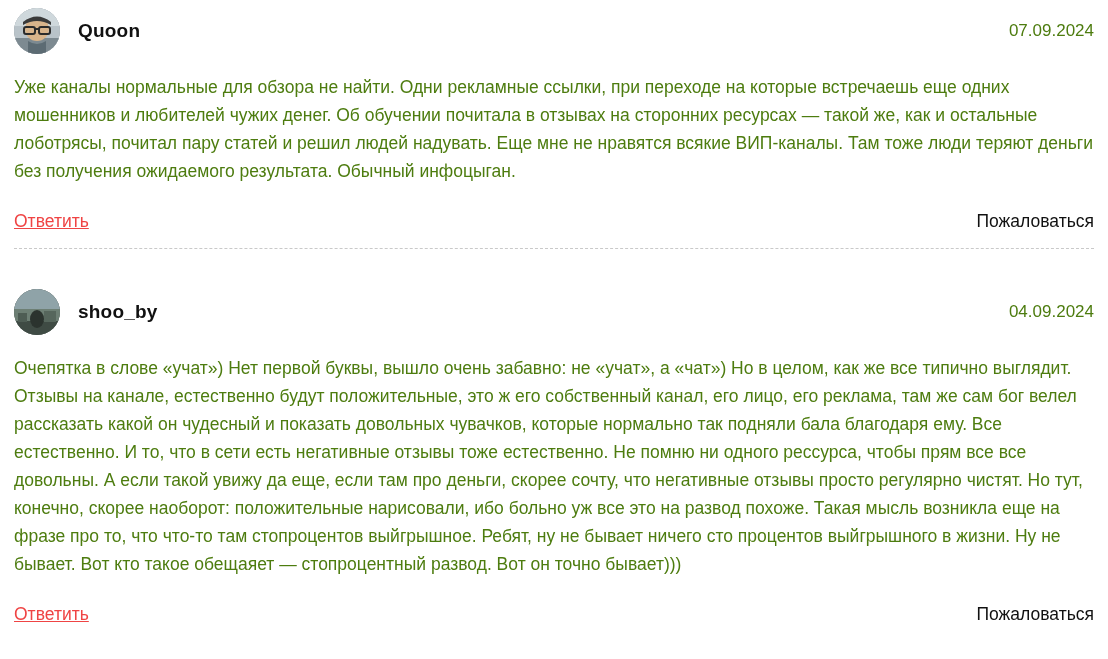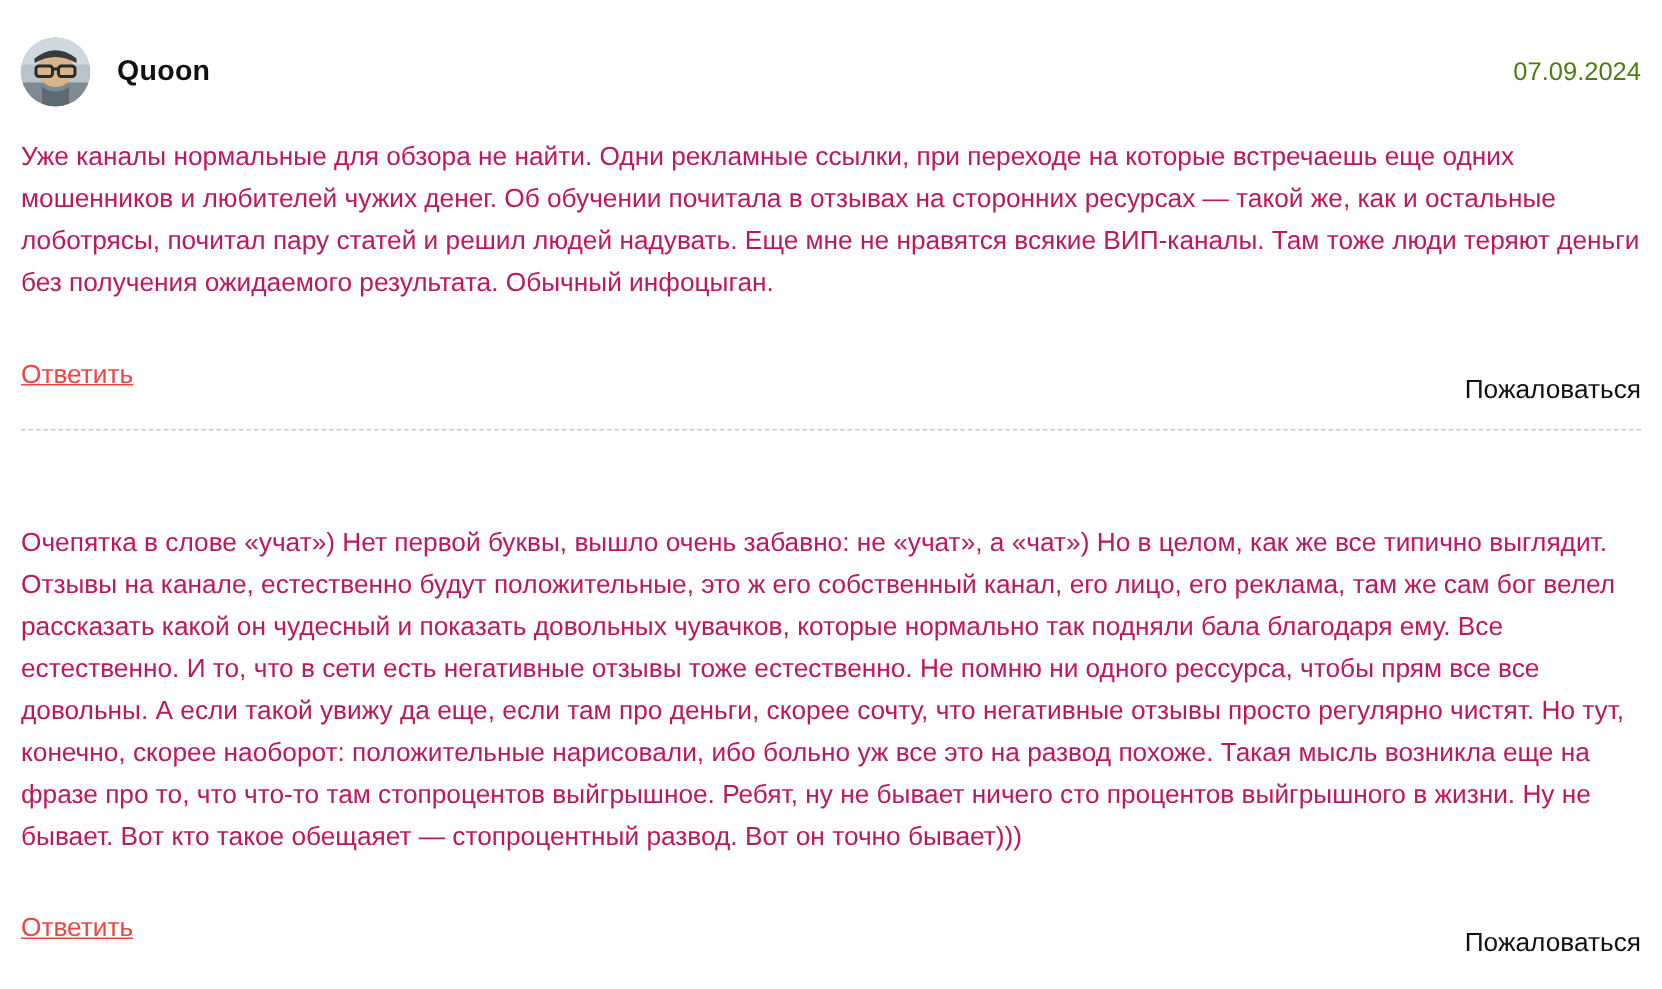--- a/index.html
+++ b/index.html
@@ -13,21 +13,21 @@
     font-family: "Liberation Sans", sans-serif;
     color: #1a1a1a;
     overflow: hidden;
   }
   .page {
     width: 1108px;
     box-sizing: border-box;
     padding: 0 14px;
   }
   .comment {
-    padding-top: 20px;
+    padding-top: 3px;
   }
   .comment-head {
     display: flex;
     align-items: center;
     height: 56px;
   }
   .avatar {
     width: 46px;
     height: 46px;
     border-radius: 50%;
@@ -46,21 +46,21 @@
   }
   .spacer { flex: 1 1 auto; }
   .date {
     font-size: 17px;
     color: #4d7c0f;
     white-space: nowrap;
   }
   .body-text {
     font-size: 17.5px;
     line-height: 28px;
-    color: #be185d;
+    color: #4d7c0f;
     margin-top: 14px;
     text-align: left;
     max-width: 1080px;
   }
   .actions {
     display: flex;
     align-items: center;
     margin-top: 26px;
     padding-bottom: 16px;
   }
@@ -68,21 +68,20 @@
     font-size: 17.5px;
     color: #ef4444;
     text-decoration: underline;
     cursor: pointer;
   }
   .report {
     font-size: 17.5px;
     color: #111111;
     cursor: pointer;
     white-space: nowrap;
-    margin-top: 21px;
   }
   .divider {
     border-bottom: 1px dashed #c9c9c9;
     height: 0;
     width: 100%;
   }
   .gap { height: 26px; }
   .c2-head { margin-top: 6px; }
 </style>
 </head>
@@ -115,20 +114,36 @@
       <div class="spacer"></div>
       <div class="report">Пожаловаться</div>
     </div>
   </div>
 
   <div class="divider"></div>
 
   <div class="gap"></div>
 
   <div class="comment">
+    <div class="comment-head c2-head">
+      <div class="avatar">
+        <svg width="46" height="46" viewBox="0 0 46 46">
+          <rect x="0" y="0" width="46" height="46" fill="#5e6b63"></rect>
+          <rect x="0" y="0" width="46" height="20" fill="#8fa3a8"></rect>
+          <rect x="0" y="20" width="46" height="12" fill="#6d7f74"></rect>
+          <rect x="0" y="32" width="46" height="14" fill="#3f4b44"></rect>
+          <ellipse cx="23" cy="30" rx="7" ry="9" fill="#2b332e"></ellipse>
+          <rect x="30" y="22" width="12" height="11" fill="#56665c"></rect>
+          <rect x="4" y="24" width="9" height="9" fill="#4e5d54"></rect>
+        </svg>
+      </div>
+      <div class="author">shoo_by</div>
+      <div class="spacer"></div>
+      <div class="date">04.09.2024</div>
+    </div>
     <div class="body-text">Очепятка в слове «учат») Нет первой буквы, вышло очень забавно: не «учат», а «чат») Но в целом, как же все типично выглядит. Отзывы на канале, естественно будут положительные, это ж его собственный канал, его лицо, его реклама, там же сам бог велел рассказать какой он чудесный и показать довольных чувачков, которые нормально так подняли бала благодаря ему. Все естественно. И то, что в сети есть негативные отзывы тоже естественно. Не помню ни одного рессурса, чтобы прям все все довольны. А если такой увижу да еще, если там про деньги, скорее сочту, что негативные отзывы просто регулярно чистят. Но тут, конечно, скорее наоборот: положительные нарисовали, ибо больно уж все это на развод похоже. Такая мысль возникла еще на фразе про то, что что-то там стопроцентов выйгрышное. Ребят, ну не бывает ничего сто процентов выйгрышного в жизни. Ну не бывает. Вот кто такое обещаяет — стопроцентный развод. Вот он точно бывает)))</div>
     <div class="actions">
       <div class="reply">Ответить</div>
       <div class="spacer"></div>
       <div class="report">Пожаловаться</div>
     </div>
   </div>
 
 </div>
 

